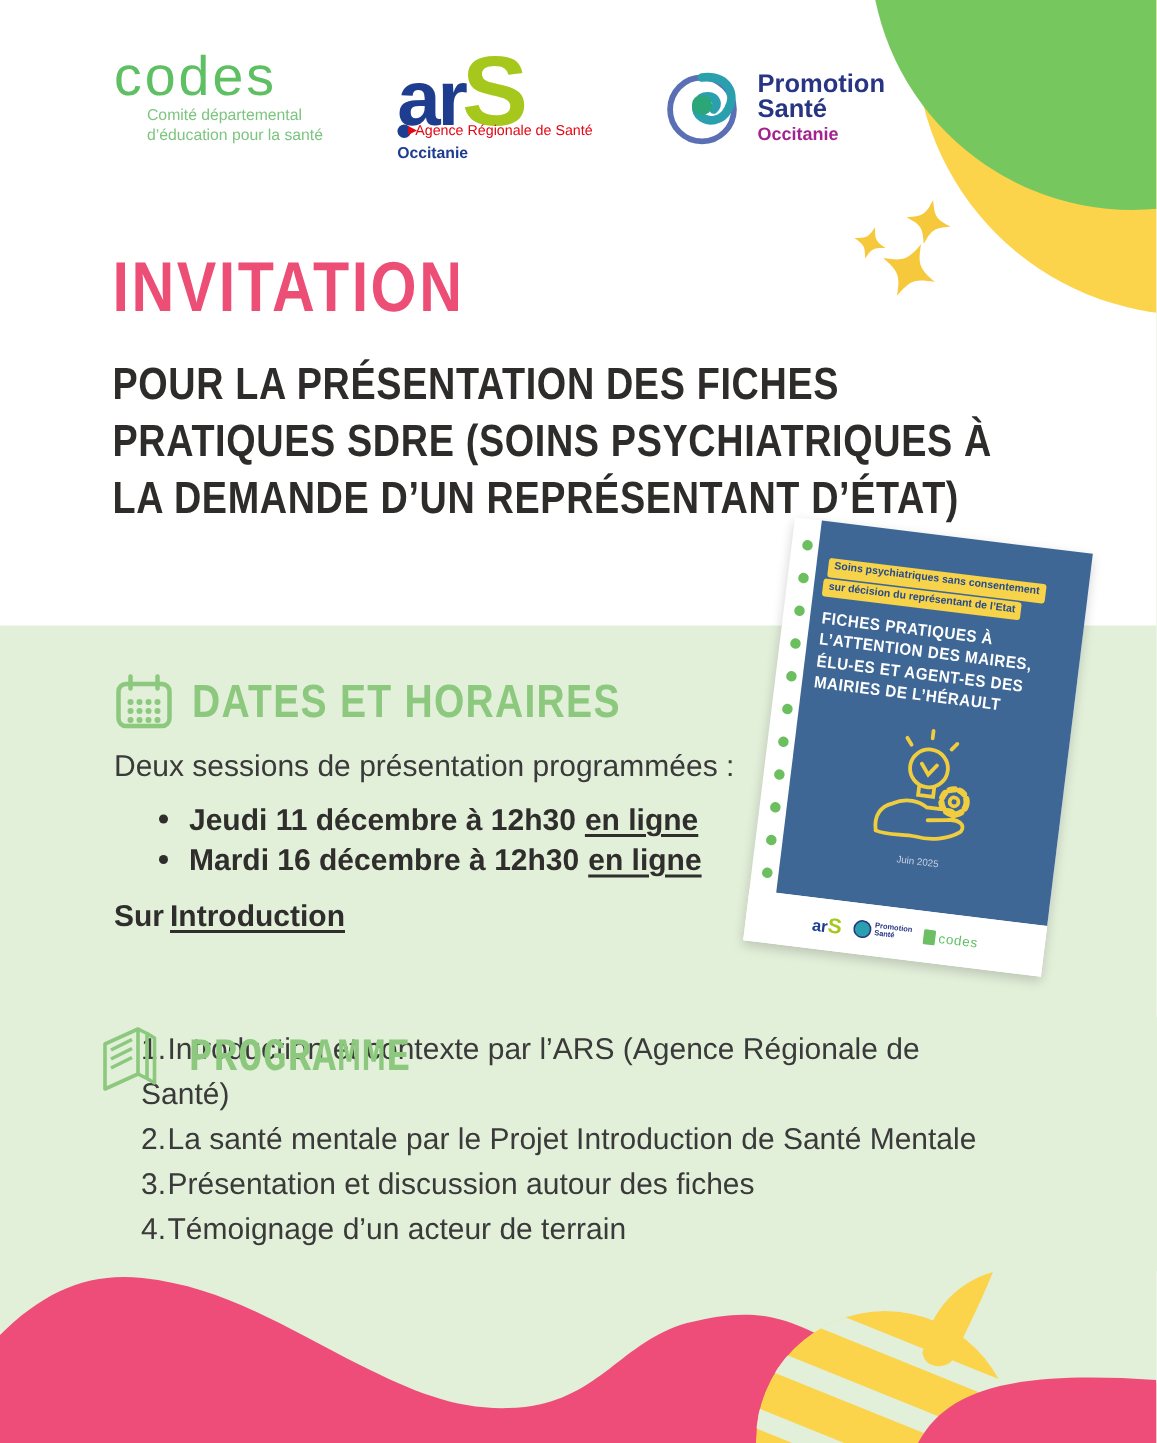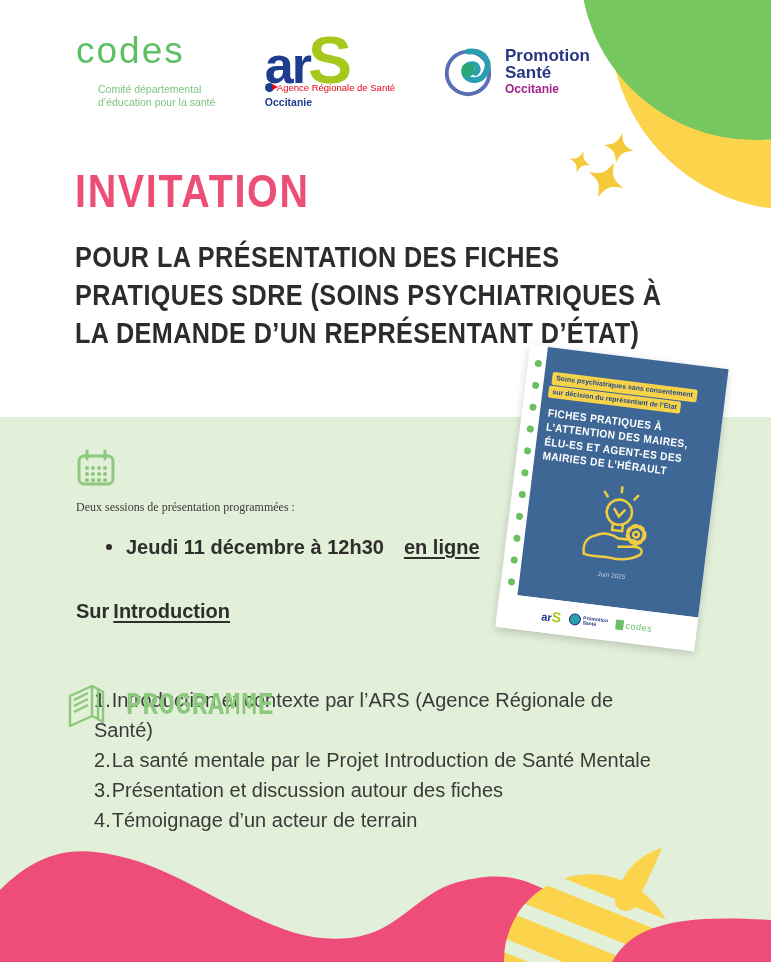--- a/index.html
+++ b/index.html
@@ -18,21 +18,21 @@
   
   .logos{left:70px;top:34px;width:520px;height:85px;display:flex;align-items:flex-start;z-index:2;}
   .logo-codes{display:flex;align-items:flex-start;width:185px;}
   .codes-mark{position:relative;width:58px;height:64px;margin-top:6px;}
   .codes-para{position:absolute;left:6px;top:4px;width:44px;height:58px;background:#6cbf63;transform:skewY(-8deg) skewX(-6deg);border-radius:3px;}
   .codes-yellow{position:absolute;left:2px;top:2px;width:20px;height:16px;background:#f6c445;border-radius:3px 3px 12px 3px;}
   .codes-wave{position:absolute;left:10px;top:8px;width:40px;height:30px;}
   .codes-num{position:absolute;left:10px;bottom:8px;width:44px;text-align:center;color:#ffffff;font-size:15px;font-weight:bold;}
   .codes-text{margin-left:6px;}
   .codes-name{font-size:37px;color:#5fbf63;letter-spacing:2px;line-height:0.9;font-weight:400;}
-  .codes-tag{font-size:10.5px;color:#7cc57f;line-height:1.25;margin-top:16px;margin-left:22px;}
+  .codes-tag{font-size:10.5px;color:#7cc57f;line-height:1.25;margin-top:4px;margin-left:22px;}
   .logo-ars{width:150px;margin-left:12px;position:relative;height:80px;}
   .ars-word{line-height:0.8;white-space:nowrap;}
   .ars-ar{font-size:52px;font-weight:bold;color:#1e3d8f;letter-spacing:-2px;}
   .ars-s{font-size:66px;font-weight:bold;color:#a6c71c;margin-left:-2px;}
   .ars-line{position:absolute;left:0;top:48px;display:flex;align-items:center;}
   .cocarde{width:9px;height:9px;border-radius:50%;background:#1e3d8f;position:relative;margin-right:3px;}
   .cocarde::after{content:"";position:absolute;right:-4px;top:1px;border-left:6px solid #e30613;border-top:3.5px solid transparent;border-bottom:3.5px solid transparent;}
   .ars-agency{font-size:9.5px;font-weight:normal;color:#e30613;}
   .ars-region{position:absolute;left:0;top:62px;font-size:10.5px;font-weight:bold;color:#1e3d8f;}
   .logo-promo{display:flex;align-items:center;margin-left:26px;margin-top:8px;}
@@ -42,25 +42,25 @@
   .promo-region{font-size:12px;font-weight:bold;color:#a3238e;margin-top:2px;}
   
   .cond{display:inline-block;transform:scaleX(0.84);transform-origin:0 50%;}
   .title{left:75px;top:163px;z-index:2;font-size:47px;font-weight:bold;color:#ec4e76;letter-spacing:2px;}
   .subtitle{left:75px;top:238px;width:745px;z-index:2;font-size:30px;font-weight:bold;color:#2d2c2a;line-height:1.27;letter-spacing:0.5px;transform:scaleX(0.84);transform-origin:0 0;}
   .section-head{display:flex;align-items:center;z-index:3;}
   .section-head .icon{flex:0 0 auto;}
   .section-label{font-size:31px;font-weight:bold;color:#8cc87d;letter-spacing:1px;margin-left:12px;white-space:nowrap;}
   .dates-head{left:76px;top:448px;}
   .prog-head{left:66px;top:682px;font-family:Liberation Mono, monospace;}
-  .intro{left:76px;top:500px;z-index:2;font-size:12px;color:#3a3a3a;font-family:Liberation Serif, serif;}
+  .intro{left:76px;top:500px;z-index:2;font-size:20px;color:#3a3a3a;}
   .sessions{left:106px;top:536px;z-index:2;font-size:20px;font-weight:bold;color:#2f2e2c;}
   .sessions .row{margin-bottom:4px;}
   .sessions .dot{display:inline-block;width:6px;height:6px;border-radius:50%;background:#2f2e2c;vertical-align:middle;margin-right:14px;margin-top:-3px;}
-  .link{text-decoration:underline;text-decoration-thickness:2px;text-underline-offset:3px;margin-left:20px;cursor:pointer;}
+  .link{text-decoration:underline;text-decoration-thickness:2px;text-underline-offset:3px;margin-left:6px;cursor:pointer;}
   .registration{left:76px;top:600px;z-index:2;font-size:20px;font-weight:bold;color:#2f2e2c;}
   .reg-prefix{margin-right:4px;}
   .prog-list{left:76px;top:685px;z-index:2;width:600px;}
   .prog-list ol{margin:0;padding:0;list-style:none;counter-reset:prog;}
   .prog-list li{counter-increment:prog;font-size:20px;color:#3a3a3a;line-height:1.5;margin-left:18px;}
   .prog-list li::before{content:counter(prog) ".";margin-right:1px;}
   
   .booklet{left:512px;top:356px;width:200px;height:284px;z-index:3;background:#ffffff;
     transform:rotate(7deg);transform-origin:50% 50%;box-shadow:0 3px 8px rgba(0,0,0,.18);}
   .dots-col{position:absolute;left:4px;top:14px;width:12px;display:flex;flex-direction:column;gap:15px;align-items:center;}
@@ -166,25 +166,29 @@
       <circle cx="11" cy="26" r="2"></circle>
         <circle cx="17" cy="26" r="2"></circle>
         <circle cx="23" cy="26" r="2"></circle>
         <circle cx="29" cy="26" r="2"></circle>
       <circle cx="11" cy="32" r="2"></circle>
         <circle cx="17" cy="32" r="2"></circle>
         <circle cx="23" cy="32" r="2"></circle>
         <circle cx="29" cy="32" r="2"></circle>
     </g>
   </svg>
+  <span class="section-label"><span class="cond">DATES ET HORAIRES</span></span>
 </div>
 <div class="abs intro">Deux sessions de présentation programmées :</div>
 <div class="abs sessions">
   <div class="row">
     <span class="dot"></span><span>Jeudi 11 décembre à 12h30</span><span class="link">en ligne</span>
+  </div>
+  <div class="row">
+    <span class="dot"></span><span>Mardi 16 décembre à 12h30</span><span class="link">en ligne</span>
   </div>
 </div>
 <div class="abs registration">
   <span class="reg-prefix">Sur</span><span class="link" style="margin-left:0">Introduction</span>
 </div>
 
 <div class="abs section-head prog-head">
   <svg class="icon" width="48" height="46" viewBox="0 0 48 46">
     <g fill="none" stroke="#8cc87d" stroke-width="2.4" stroke-linejoin="round">
       <path d="M4,14 L26,4 L26,34 L4,44 Z"></path>

